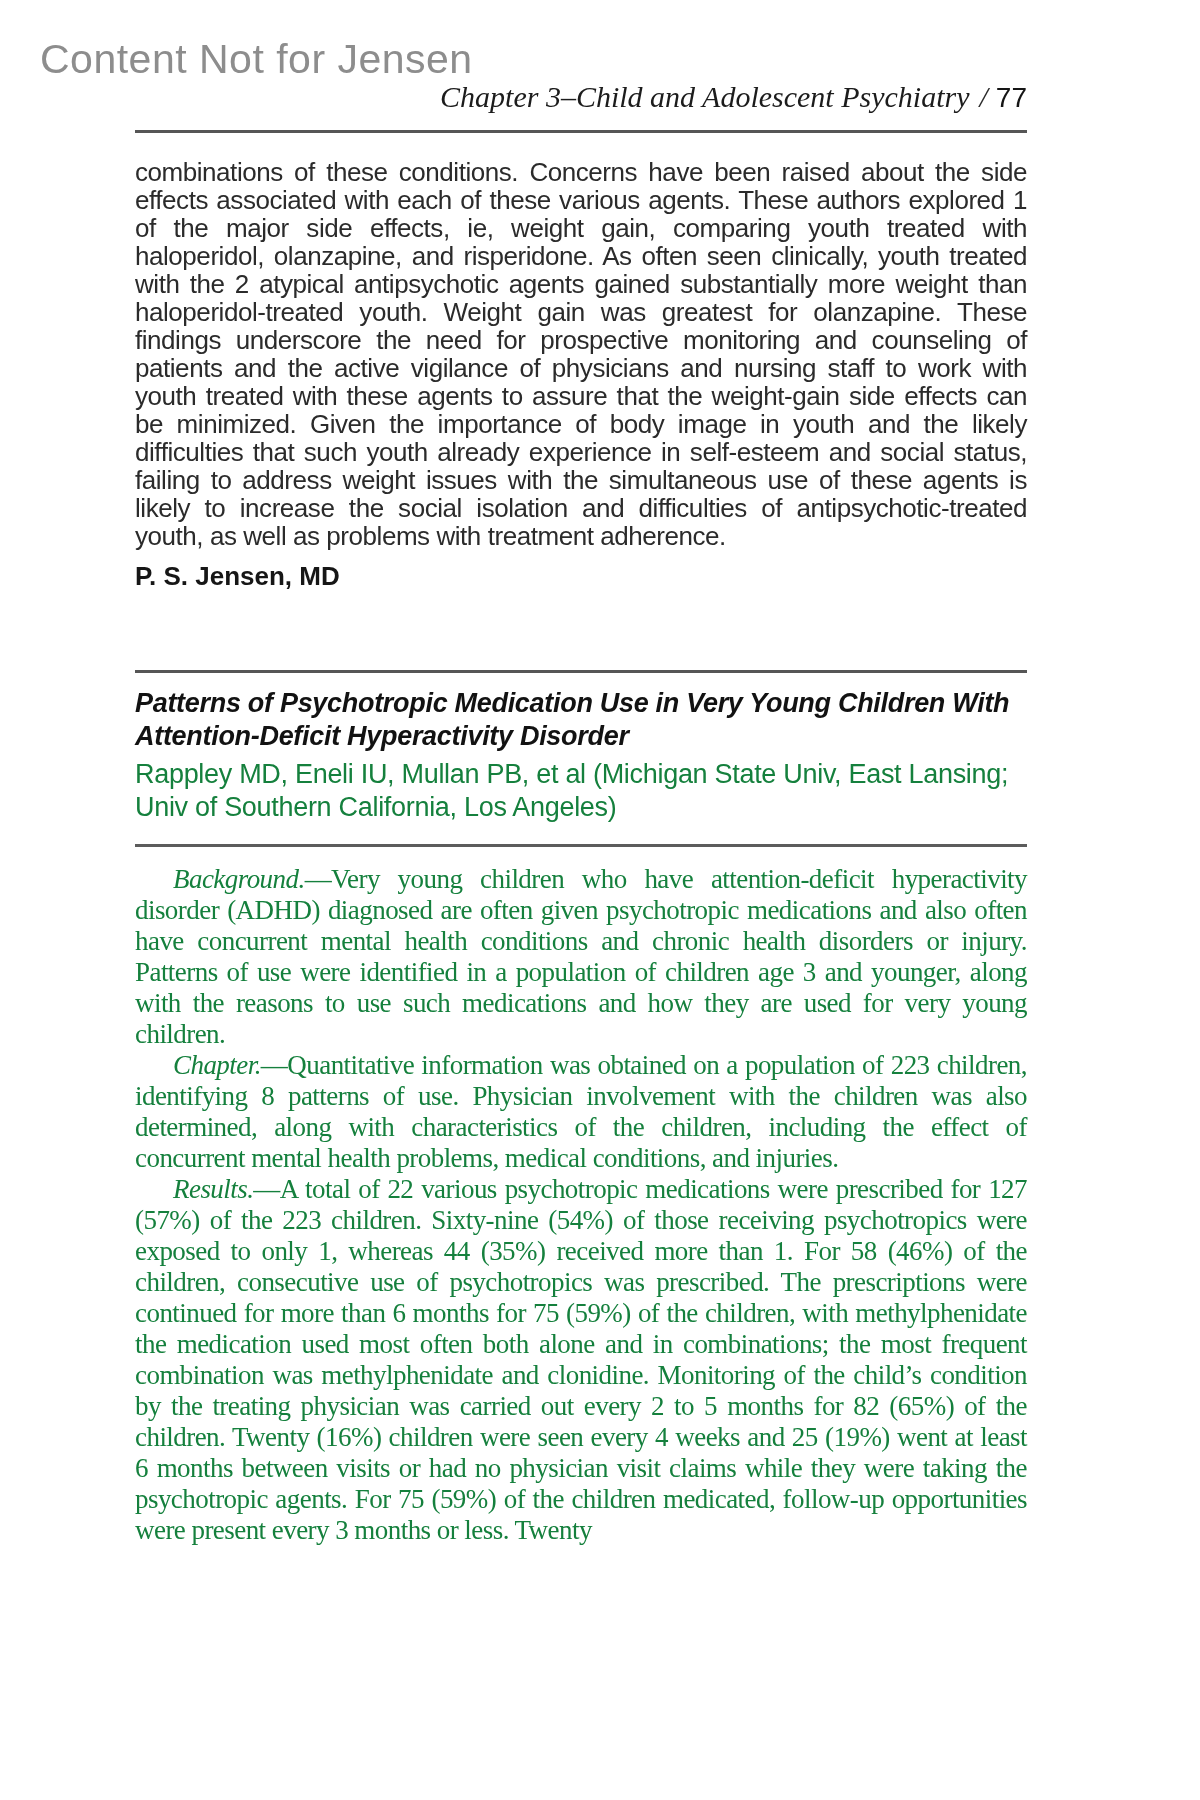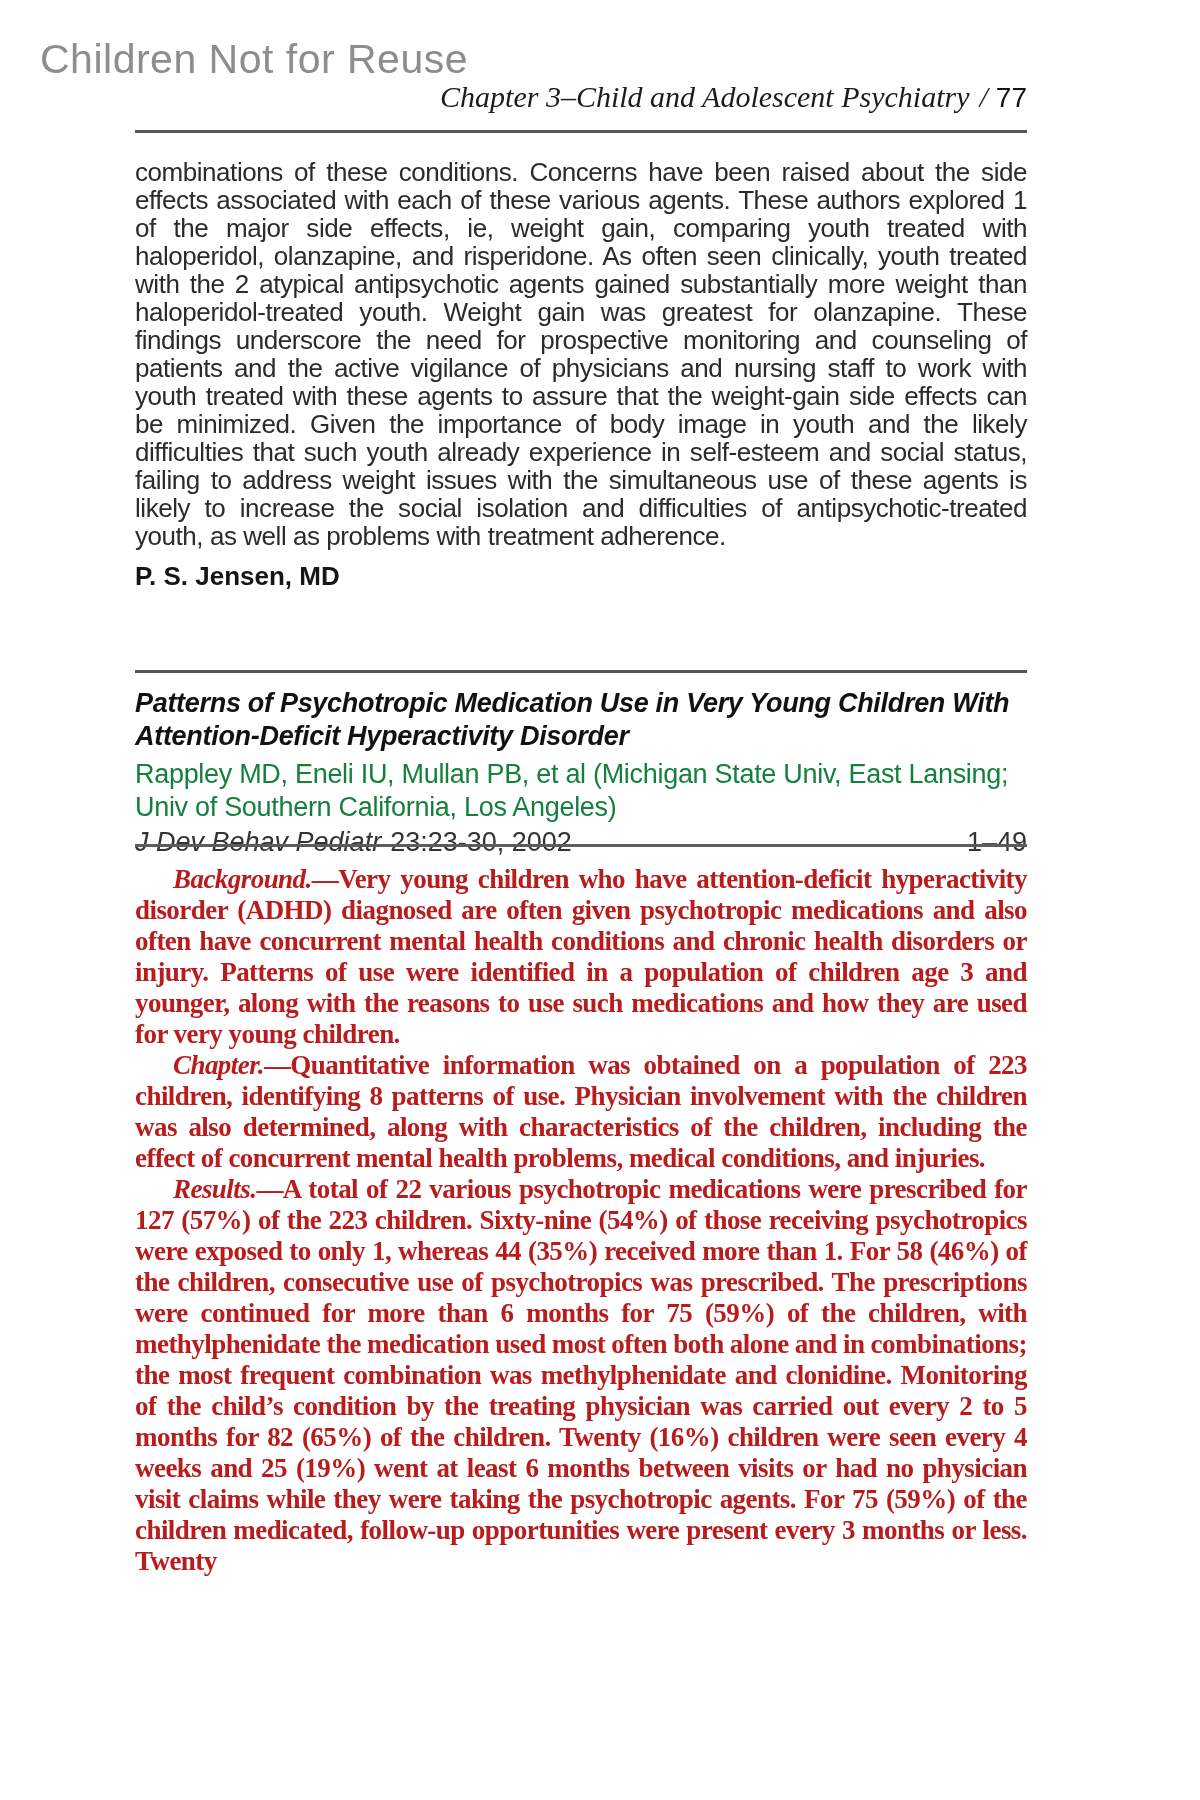--- a/index.html
+++ b/index.html
@@ -119,60 +119,54 @@
 
   .abstract {
     position: absolute;
     left: 135px;
     top: 864px;
     width: 892px;
     font-family: "Liberation Serif", serif;
     font-size: 27px;
     line-height: 31px;
     letter-spacing: -0.55px;
-    color: #b91c1c;
-    font-weight: bold;
+    color: #15803d;
   }
   .abstract p {
     margin: 0;
     text-align: justify;
     text-indent: 38px;
   }
   .abstract .lead {
     font-style: italic;
   }
 </style>
 </head>
 <body>
 
 <div class="page">
 
-  <div class="watermark">Children Not for Reuse</div>
+  <div class="watermark">Content Not for Jensen</div>
 
   <div class="running-head">
     <span class="chap">Chapter 3–Child and Adolescent Psychiatry</span><span class="slash">/</span><span class="pagenum">77</span>
   </div>
 
   <div class="rule rule-head"></div>
 
   <div class="prev-article">
     <p>combinations of these conditions. Concerns have been raised about the side effects associated with each of these various agents. These authors explored 1 of the major side effects, ie, weight gain, comparing youth treated with haloperidol, olanzapine, and risperidone. As often seen clinically, youth treated with the 2 atypical antipsychotic agents gained substantially more weight than haloperidol-treated youth. Weight gain was greatest for olanzapine. These findings underscore the need for prospective monitoring and counseling of patients and the active vigilance of physicians and nursing staff to work with youth treated with these agents to assure that the weight-gain side effects can be minimized. Given the importance of body image in youth and the likely difficulties that such youth already experience in self-esteem and social status, failing to address weight issues with the simultaneous use of these agents is likely to increase the social isolation and difficulties of antipsychotic-treated youth, as well as problems with treatment adherence.</p>
     <div class="signature">P. S. Jensen, MD</div>
   </div>
 
   <div class="rule rule-article"></div>
 
   <div class="article-head">
     <h2 class="article-title">Patterns of Psychotropic Medication Use in Very Young Children With Attention-Deficit Hyperactivity Disorder</h2>
     <p class="article-authors">Rappley MD, Eneli IU, Mullan PB, et al (Michigan State Univ, East Lansing; Univ of Southern California, Los Angeles)</p>
-    <p class="journal-line">
-      <span class="journal-name">J Dev Behav Pediatr</span>
-      <span class="journal-rest">23:23-30, 2002</span>
-      <span class="abstract-number">1–49</span>
-    </p>
   </div>
 
   <div class="rule rule-abstract"></div>
 
   <div class="abstract">
     <p>
       <span class="lead">Background.</span><span>—Very young children who have attention-deficit hyperactivity disorder (ADHD) diagnosed are often given psychotropic medications and also often have concurrent mental health conditions and chronic health disorders or injury. Patterns of use were identified in a population of children age 3 and younger, along with the reasons to use such medications and how they are used for very young children.</span>
     </p>
     <p>
       <span class="lead">Chapter.</span><span>—Quantitative information was obtained on a population of 223 children, identifying 8 patterns of use. Physician involvement with the children was also determined, along with characteristics of the children, including the effect of concurrent mental health problems, medical conditions, and injuries.</span>

